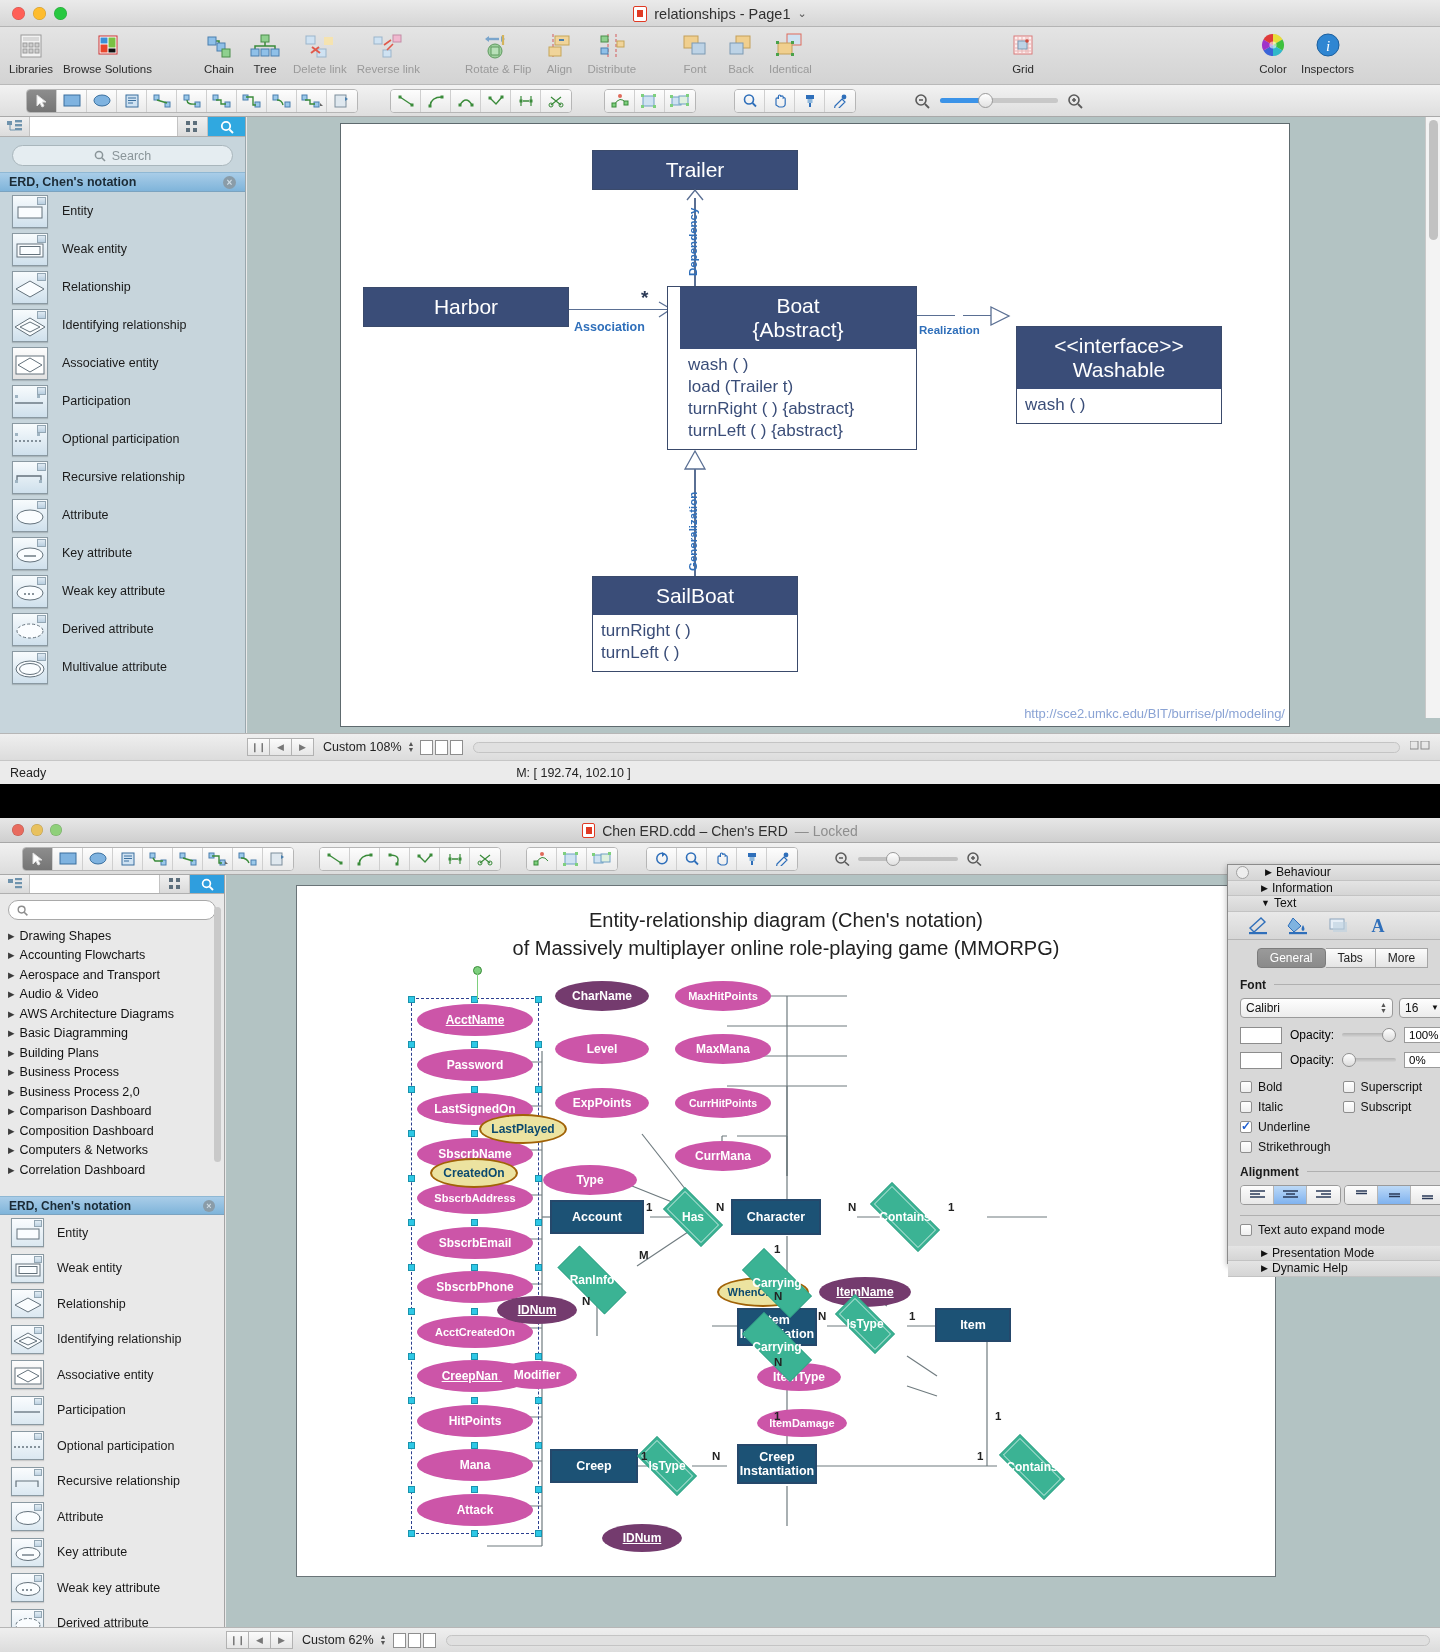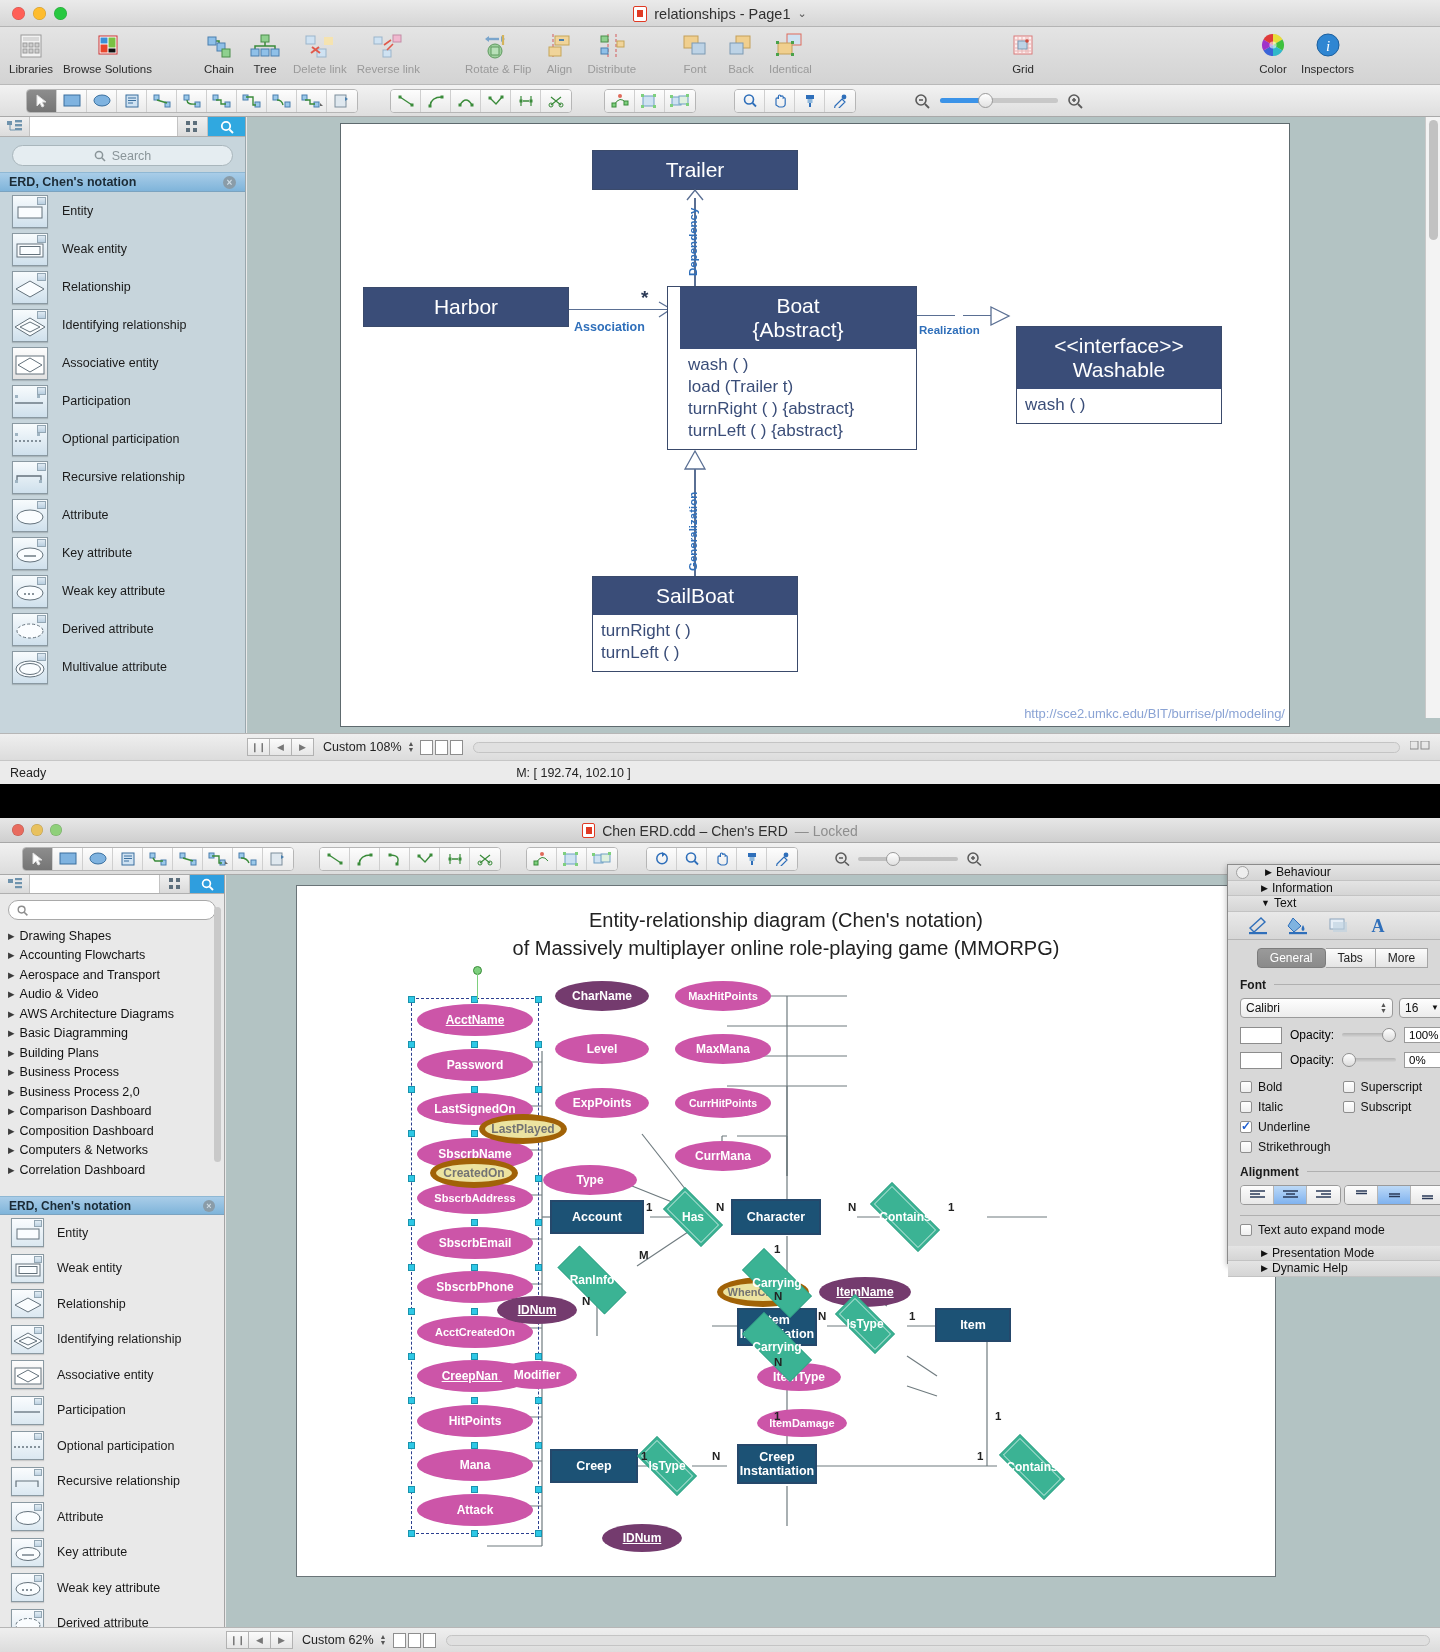--- a/index.html
+++ b/index.html
@@ -162,21 +162,21 @@
 
   .erd-title { text-align:center; font-size:20px; color:#222; line-height:1.42; padding-top:20px; }
 
   .ent { position:absolute; background:#1c5275; border:2px solid #25486b; color:#fff;
          display:flex; align-items:center; justify-content:center; text-align:center;
          font-size:12.5px; font-weight:bold; line-height:1.12; }
   .attr { position:absolute; border-radius:50%; display:flex; align-items:center; justify-content:center;
           text-align:center; font-size:12px; color:#fff; font-weight:bold; }
   .attr.pink { background:#cc55a8; }
   .attr.purple { background:#743b6e; }
-  .attr.yellow { background:#ece3a0; color:#737373; border:6px solid #a16207; }
+  .attr.yellow { background:#ece3a0; color:#0c4a6e; border:2px solid #a16207; }
   .rel { position:absolute; display:flex; align-items:center; justify-content:center;
          font-size:12px; color:#fff; font-weight:bold; }
   .rel .dia { position:absolute; inset:0; background:#3bb394; transform:rotate(45deg) scale(.707);
               border:1px solid #2f9b80; }
   .rel .dia2 { position:absolute; inset:4px; background:transparent; transform:rotate(45deg) scale(.707);
                border:1px solid #ffffff; }
   .rel span { position:relative; z-index:2; }
   .card { position:absolute; font-size:11.5px; color:#222; font-weight:bold; }
 
   .selmark { position:absolute; width:7px; height:7px; background:#2ec8e6; border:1px solid #1a93ad; }

